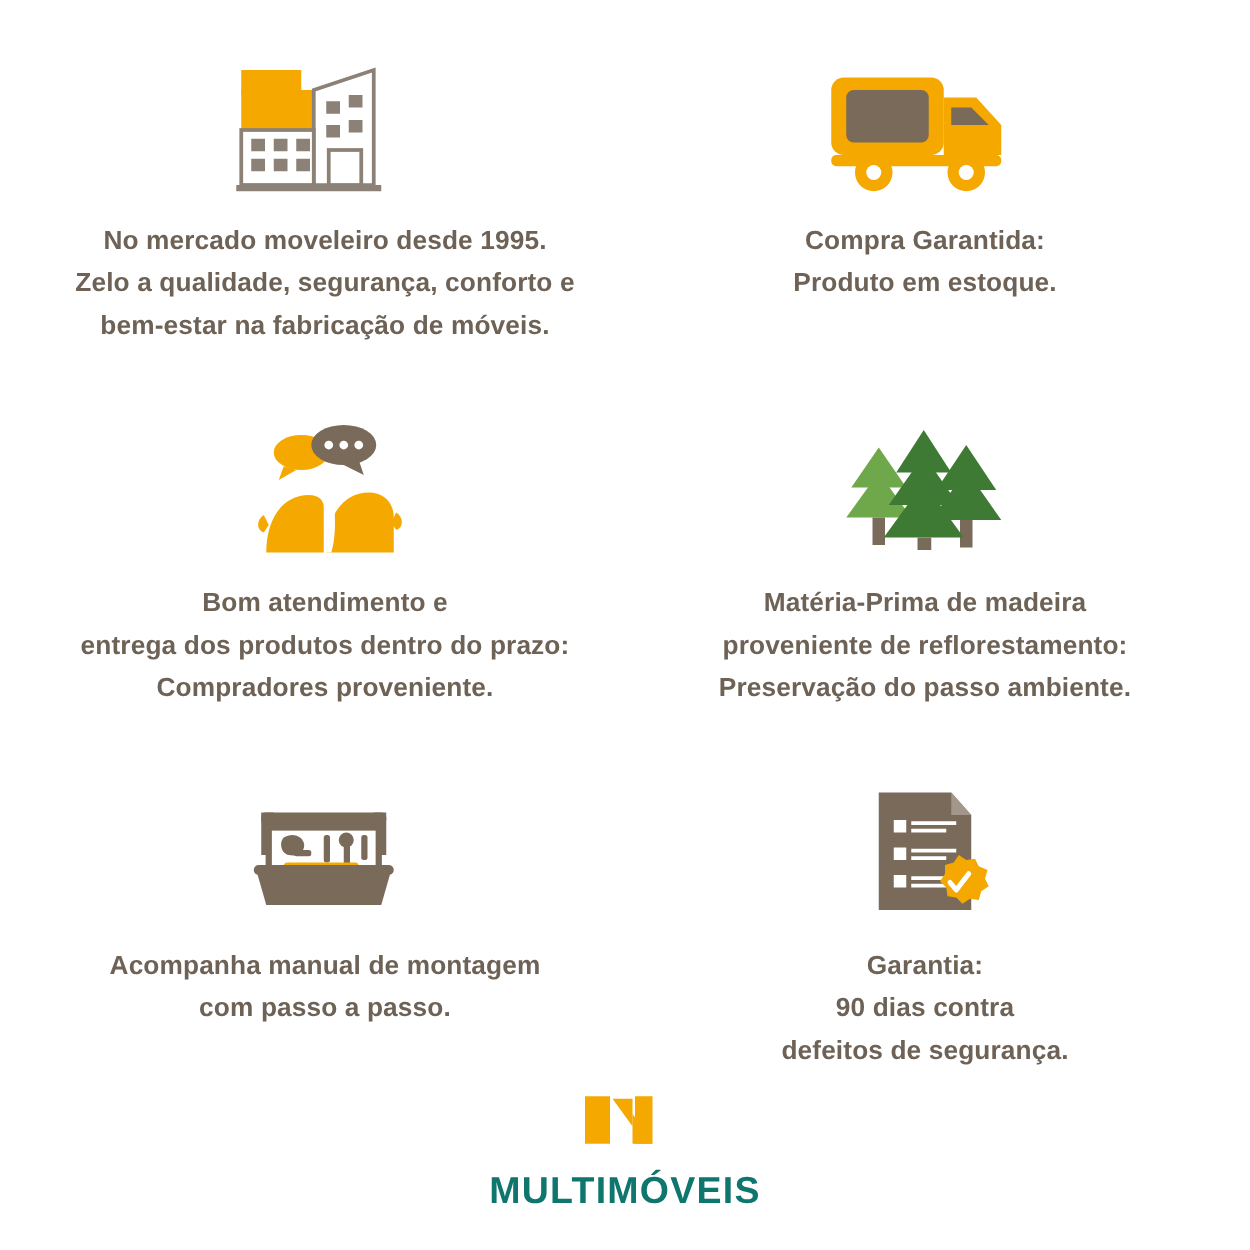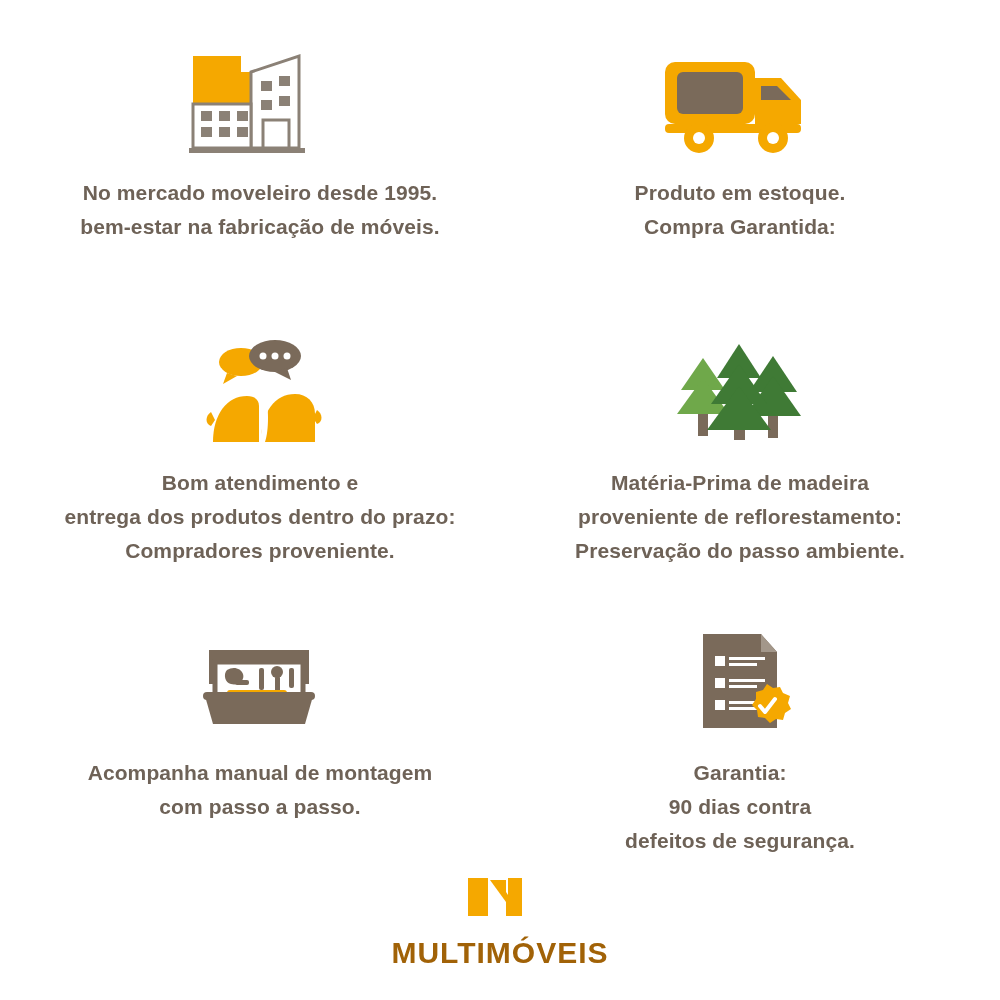--- a/index.html
+++ b/index.html
@@ -63,21 +63,21 @@
     display: flex;
     flex-direction: column;
     align-items: center;
   }
   .brand-mark {
     margin-bottom: 10px;
   }
   .brand-name {
     font-size: 30px;
     font-weight: bold;
-    color: #a16207;
+    color: #0f766e;
     letter-spacing: 1px;
   }
 </style>
 </head>
 <body>
 
 <div class="page">
 
   <div class="grid">
 
@@ -99,41 +99,42 @@
             <rect x="86" y="33" width="11" height="10"></rect>
             <rect x="104" y="28" width="11" height="10"></rect>
             <rect x="86" y="52" width="11" height="10"></rect>
             <rect x="104" y="48" width="11" height="10"></rect>
           </g>
           <rect x="88" y="72" width="26" height="28" fill="#ffffff" stroke="#8B8176" stroke-width="3"></rect>
         </svg>
       </div>
       <div class="caption">
         <span class="line">No mercado moveleiro desde 1995.</span>
+        <span class="line">Zelo a qualidade, segurança, conforto e</span>
         <span class="line">bem-estar na fabricação de móveis.</span>
       </div>
     </div>
 
     <div class="cell">
       <div class="icon-wrap">
         <svg width="170" height="110" viewBox="0 0 170 110">
           <rect x="10" y="14" width="90" height="62" rx="10" fill="#F5A800"></rect>
           <rect x="22" y="24" width="66" height="42" rx="6" fill="#7A6A5A"></rect>
           <path d="M100 30 L126 30 L146 52 L146 76 L100 76 Z" fill="#F5A800"></path>
           <path d="M106 38 L122 38 L136 52 L106 52 Z" fill="#7A6A5A"></path>
           <rect x="10" y="76" width="136" height="9" rx="4" fill="#F5A800"></rect>
           <circle cx="44" cy="90" r="15" fill="#F5A800"></circle>
           <circle cx="44" cy="90" r="6" fill="#ffffff"></circle>
           <circle cx="118" cy="90" r="15" fill="#F5A800"></circle>
           <circle cx="118" cy="90" r="6" fill="#ffffff"></circle>
         </svg>
       </div>
       <div class="caption">
+        <span class="line">Compra Garantida:</span>
         <span class="line">Produto em estoque.</span>
-        <span class="line">Compra Garantida:</span>
       </div>
     </div>
 
     <div class="cell">
       <div class="icon-wrap">
         <svg width="170" height="110" viewBox="0 0 170 110">
           <ellipse cx="66" cy="24" rx="22" ry="14" fill="#F5A800"></ellipse>
           <path d="M52 35 L48 46 L62 38 Z" fill="#F5A800"></path>
           <ellipse cx="100" cy="18" rx="26" ry="16" fill="#7A6A5A"></ellipse>
           <path d="M112 30 L116 42 L100 34 Z" fill="#7A6A5A"></path>

